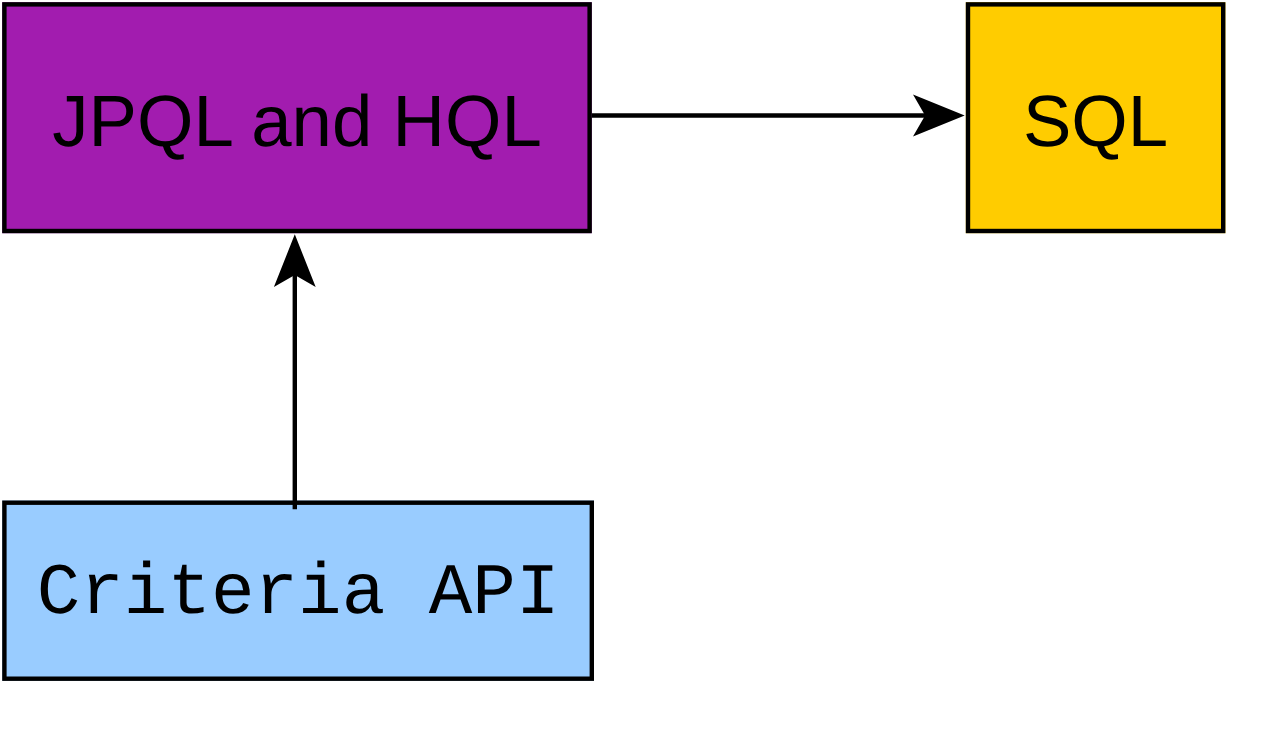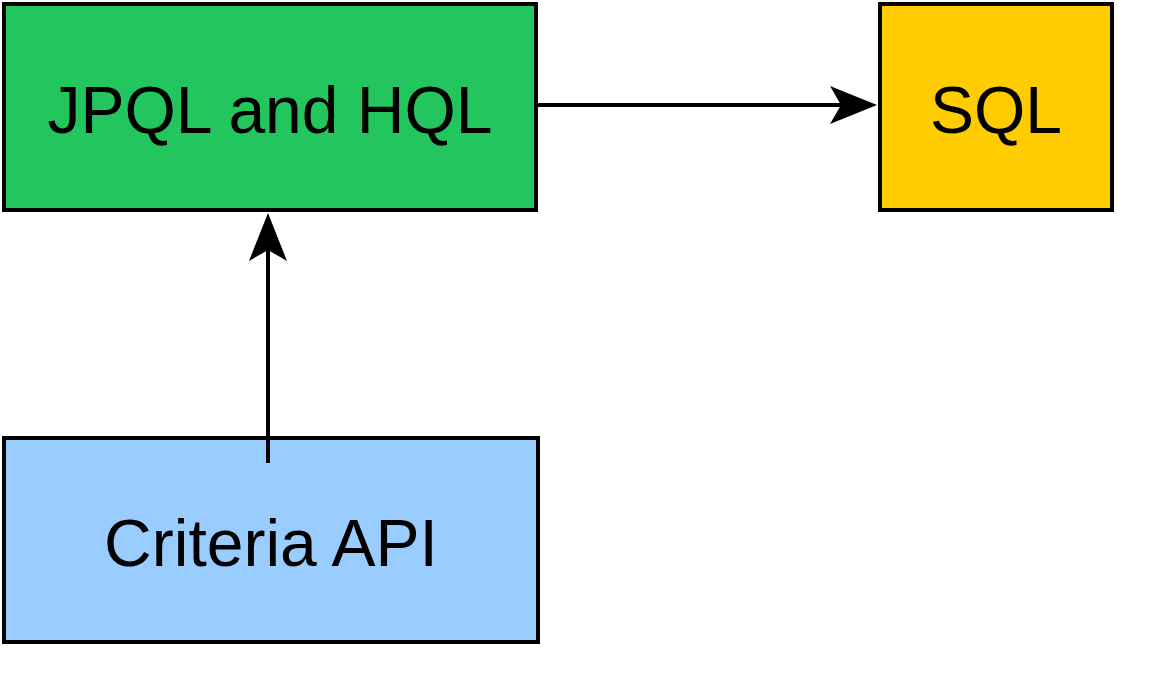--- a/index.html
+++ b/index.html
@@ -38,39 +38,40 @@
     height: 210px;
   }
   .node-sql {
     left: 878px;
     top: 2px;
     width: 236px;
     height: 210px;
   }
   .node-criteria {
     left: 2px;
-    top: 436px;
+    top: 455px;
     width: 538px;
-    height: 208px;
+    height: 164px;
+    font-family: Liberation Mono, monospace;
   }
   .edges-layer {
     position: absolute;
     left: 0;
     top: 0;
     width: 1149px;
     height: 676px;
     pointer-events: none;
   }
 </style>
 </head>
 <body>
 
 <div class="canvas">
 
-  <div class="node node-jpql" style="background-color: #22c55e; border-color: rgb(0, 0, 0);">
+  <div class="node node-jpql" style="background-color: #a21caf; border-color: rgb(0, 0, 0);">
     <span class="node-label">JPQL and HQL</span>
   </div>
 
   <div class="node node-sql" style="background-color: rgb(255, 204, 0); border-color: rgb(0, 0, 0);">
     <span class="node-label">SQL</span>
   </div>
 
   <div class="node node-criteria" style="background-color: rgb(153, 204, 255); border-color: rgb(0, 0, 0);">
     <span class="node-label">Criteria API</span>
   </div>

